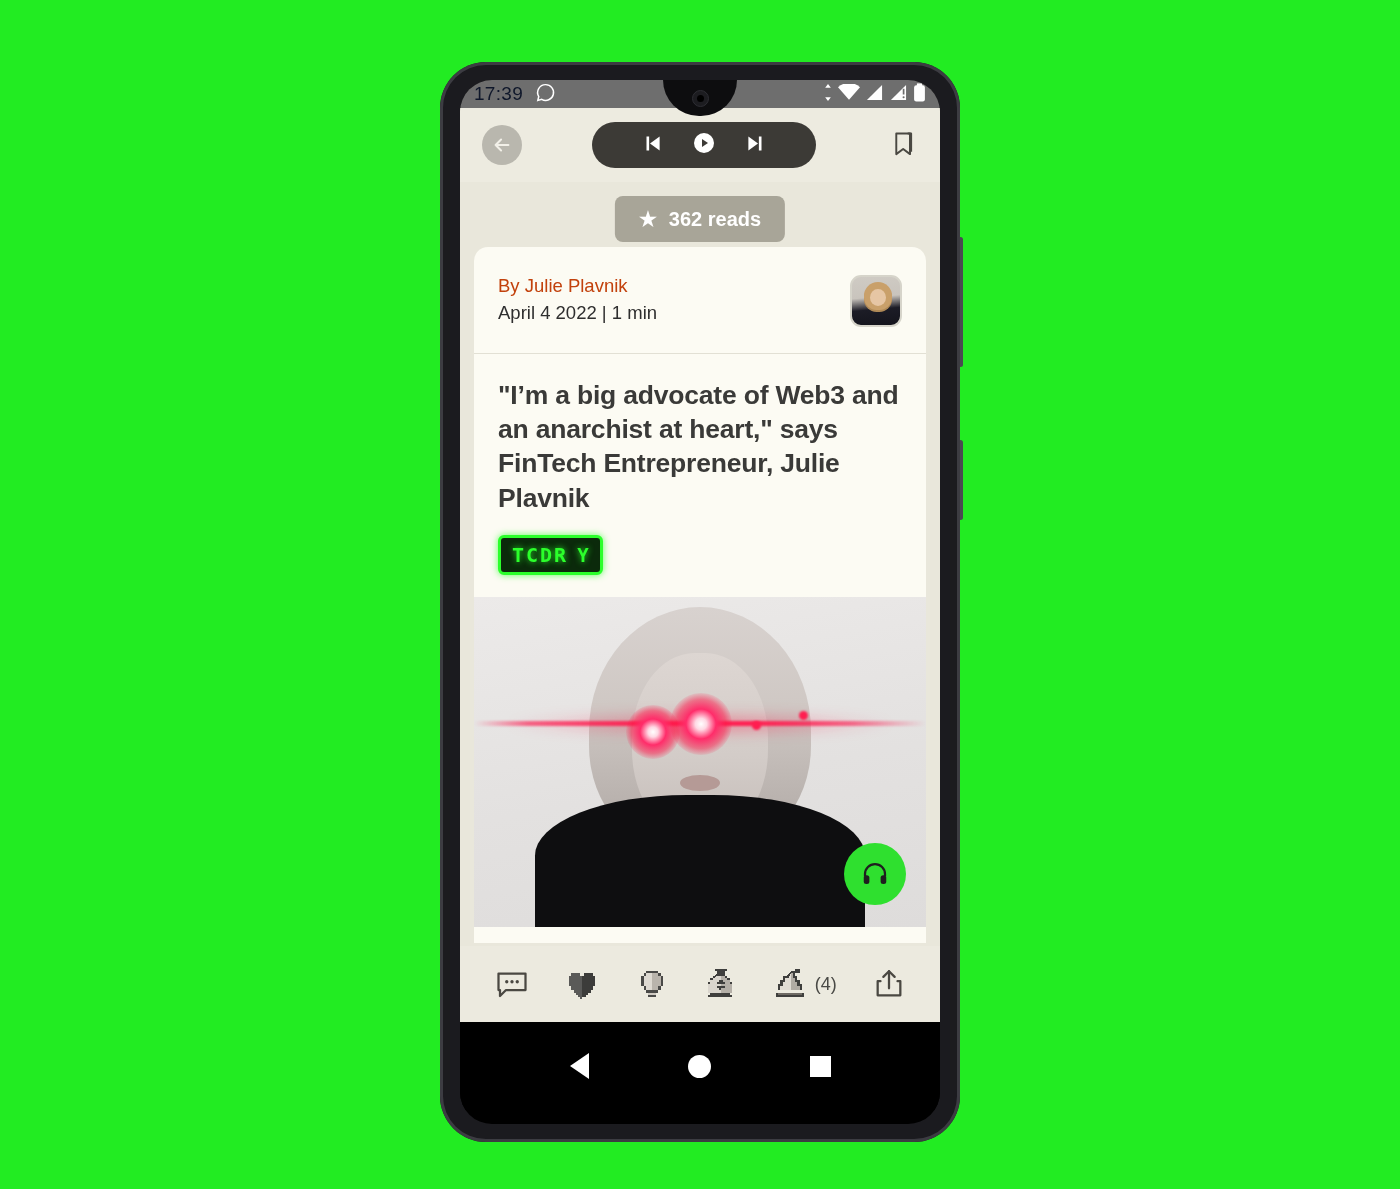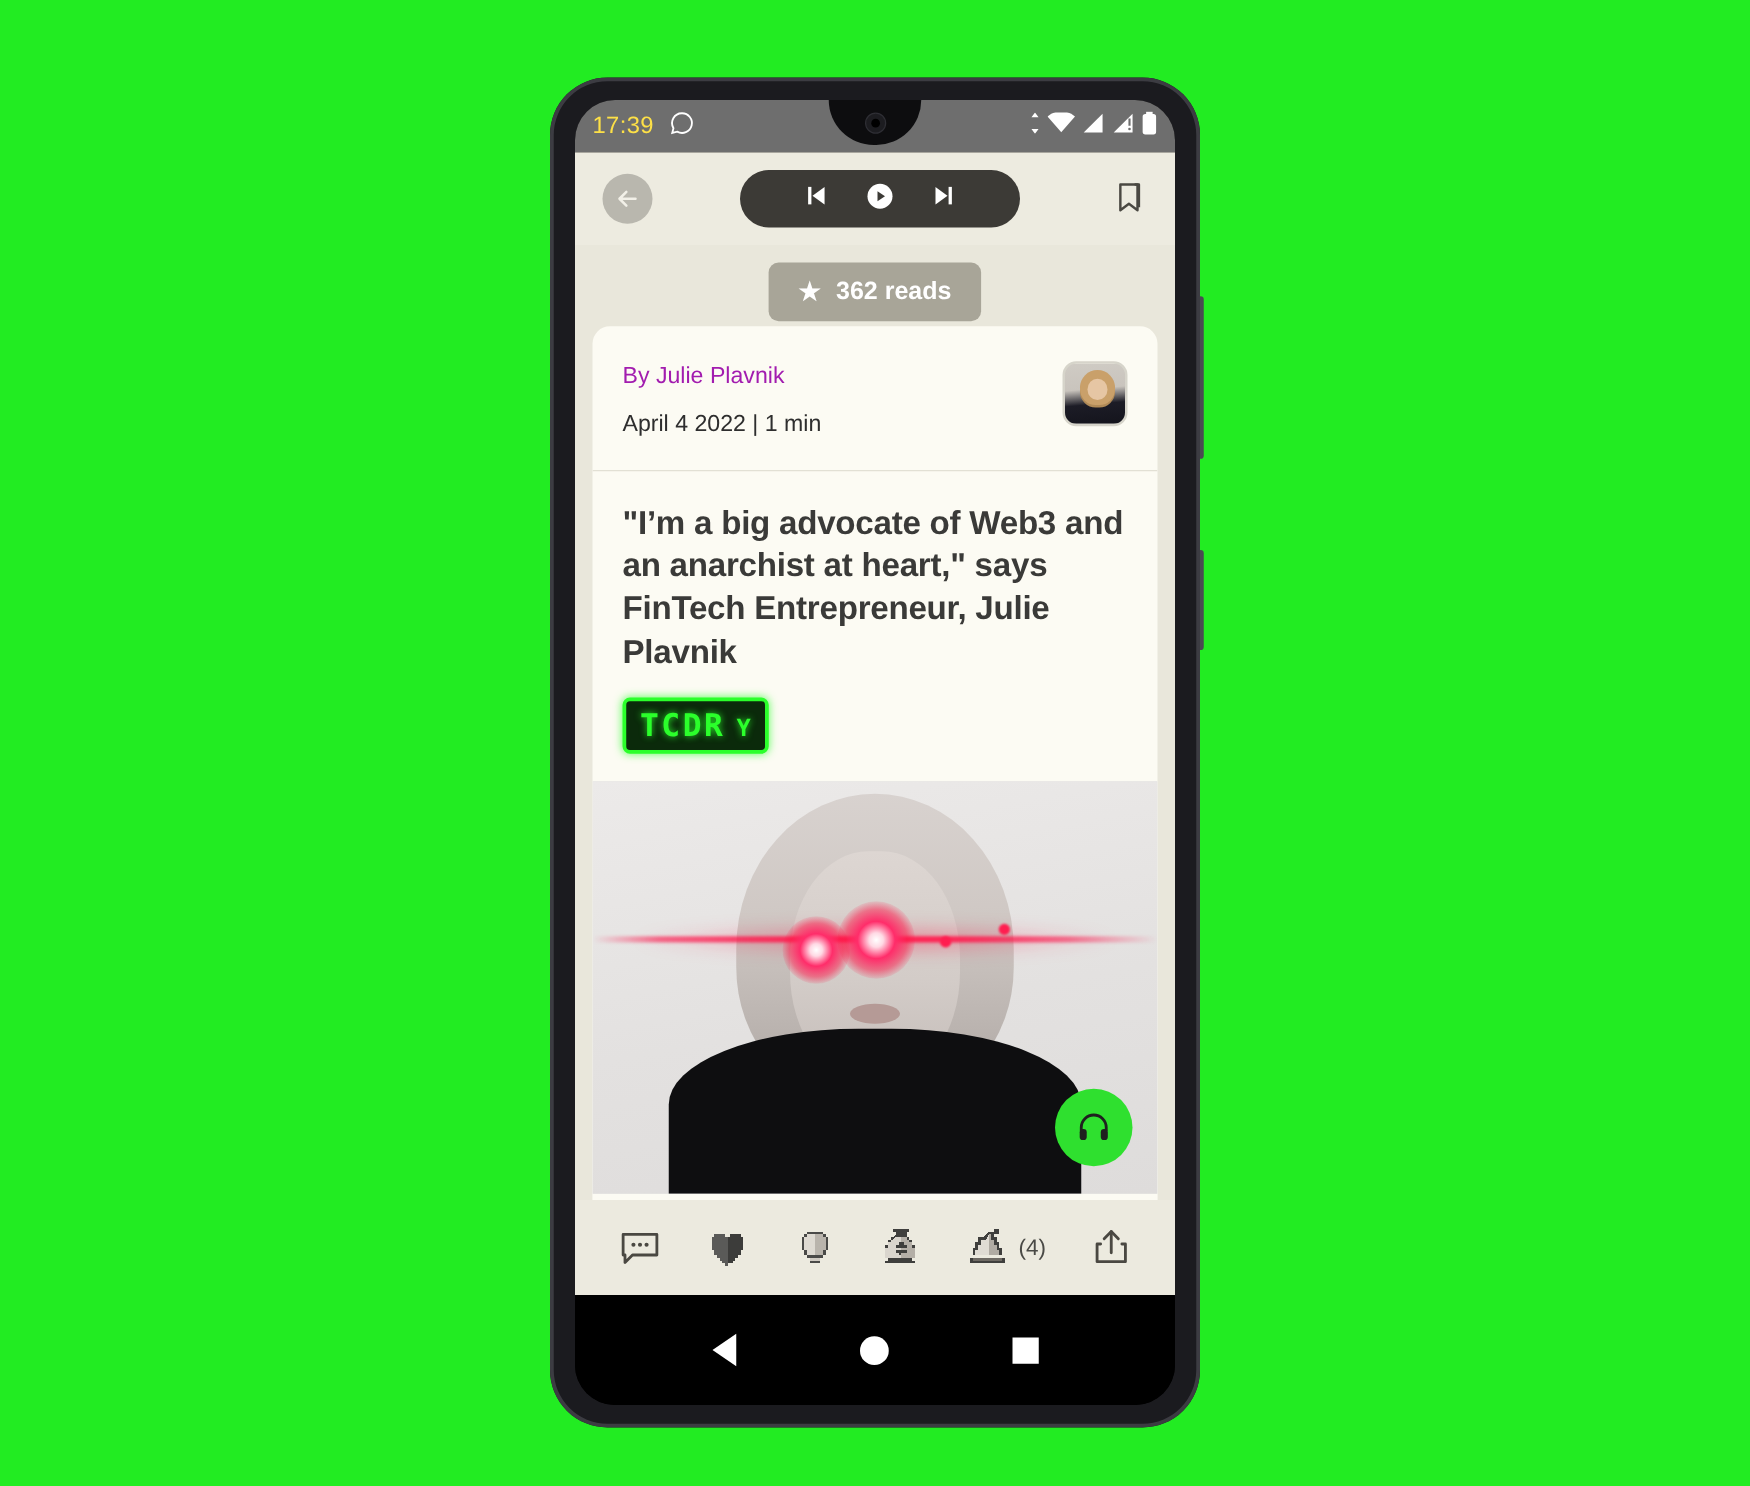--- a/index.html
+++ b/index.html
@@ -42,26 +42,26 @@
     width: 5px;
     background: #4a4a52;
     border-radius: 3px;
   }
   .side-btn.volume { top: 237px; height: 130px; }
   .side-btn.power  { top: 440px; height: 80px; }
 
   
   .status-bar {
     position: relative;
-    height: 42px;
+    height: 28px;
     background: #6e6e6e;
     display: flex;
     align-items: center;
     padding: 0 14px;
-    color: #fde047;
+    color: #0f172a;
     gap: 48px;
   }
   .status-left { display: flex; align-items: center; gap: 12px; }
   .status-time { font-size: 19px; font-weight: 500; letter-spacing: .3px; }
   .status-right {
     margin-left: auto;
     display: flex; align-items: center; gap: 5px;
   }
   .notch {
     position: absolute;
@@ -149,22 +149,22 @@
     z-index: 2;
   }
   .card-meta {
     display: flex;
     align-items: flex-start;
     padding: 28px 24px 26px 24px;
     border-bottom: 1px solid #e2e0d4;
   }
   .meta-text { flex: 1; }
   .meta-author {
-    font-size: 18.5px; color: #a21caf; font-weight: 400;
-    margin-bottom: 17px;
+    font-size: 18.5px; color: #c2410c; font-weight: 400;
+    margin-bottom: 5px;
   }
   .meta-date { font-size: 18.5px; color: #2e2e2e; }
   .avatar {
     width: 52px; height: 52px;
     border-radius: 11px;
     border: 2px solid #d6d4ca;
     background: linear-gradient(175deg,#cfcbc4 0%,#c9c4bd 42%,#1c1c26 66%,#14141c 100%);
     overflow: hidden;
     position: relative;
     flex-shrink: 0;
@@ -199,21 +199,21 @@
     margin: 20px 0 22px 0;
     display: inline-block;
     background: #0b2a0b;
     border: 3px solid #2bff2b;
     border-radius: 6px;
     padding: 5px 11px;
     box-shadow: 0 0 7px rgba(43,255,43,.75);
   }
   .logo-text {
     font-family: "DejaVu Sans Mono", monospace;
-    font-size: 25px;
+    font-size: 20px;
     font-weight: 700;
     color: #2bff2b;
     letter-spacing: 2px;
     text-shadow: 0 0 6px rgba(43,255,43,.9);
   }
   .logo-y {
     color: #2bff2b;
     font-family: "DejaVu Sans Mono", monospace;
     font-size: 19px;
     font-weight: 700;

